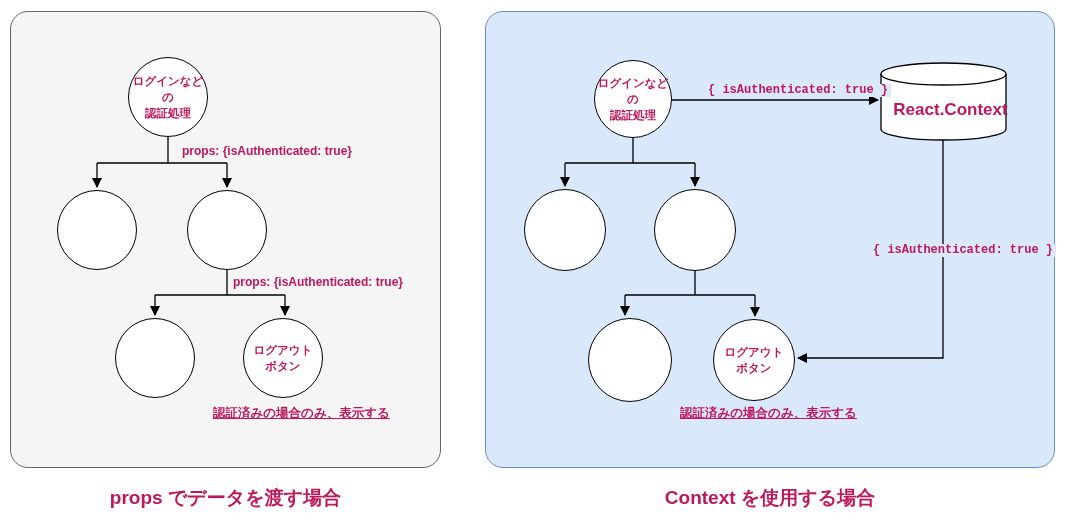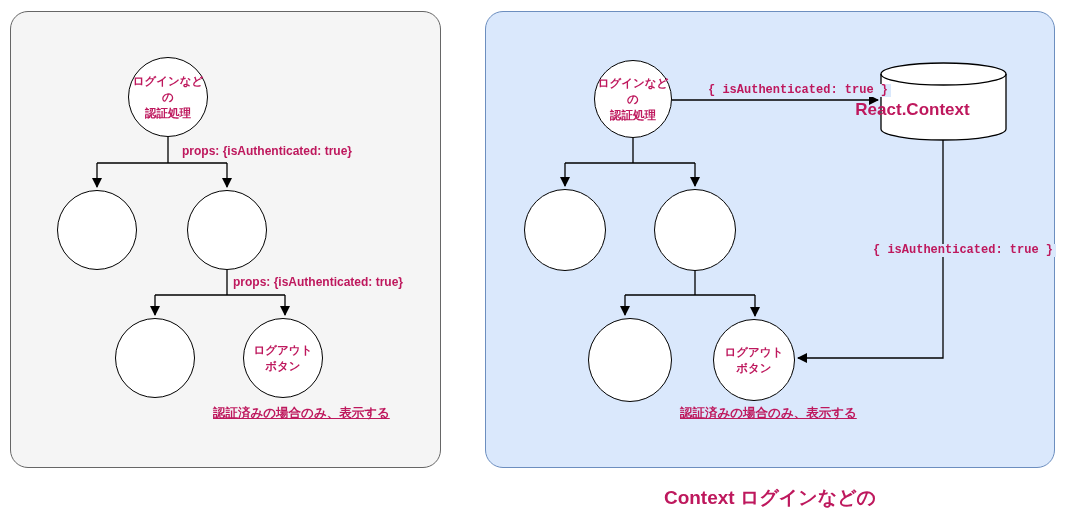--- a/index.html
+++ b/index.html
@@ -15,21 +15,21 @@
   .node{
     position:absolute;background:#ffffff;border:1.3px solid #000;border-radius:50%;
     display:flex;align-items:center;justify-content:center;text-align:center;
     white-space:pre-line;font-size:11.5px;font-weight:bold;line-height:1.4;box-sizing:border-box;
   }
   .edge-label{position:absolute;font-size:12px;font-weight:bold;white-space:nowrap;line-height:13px;}
   .lbl-bg-blue{background:#dae8fc;padding:0 3px;font-family:Liberation Mono, monospace;}
   .annotation{position:absolute;font-size:12.5px;font-weight:bold;white-space:nowrap;line-height:15px;text-decoration:underline;}
   .caption{position:absolute;font-size:19px;font-weight:bold;text-align:center;line-height:24px;}
   #store-label{
-    position:absolute;left:850px;top:98px;width:125px;height:24px;
+    position:absolute;left:888px;top:98px;width:125px;height:24px;
     display:flex;align-items:center;justify-content:center;
     font-size:17px;font-weight:bold;white-space:nowrap;
   }
 </style>
 </head>
 <body>
 
 <div id="canvas">
 
   <div class="panel" id="left-panel"></div>
@@ -70,29 +70,30 @@
 認証処理</div>
   <div class="node" style="left:57px;top:190px;width:80px;height:80px;"></div>
   <div class="node" style="left:187px;top:190px;width:80px;height:80px;"></div>
   <div class="node" style="left:115px;top:318px;width:80px;height:80px;"></div>
   <div class="node" style="left:243px;top:318px;width:80px;height:80px;">ログアウト
 ボタン</div>
 
   <div class="edge-label" style="left:182px;top:145px;">props: {isAuthenticated: true}</div>
   <div class="edge-label" style="left:233px;top:276px;">props: {isAuthenticated: true}</div>
   <div class="annotation" style="left:213px;top:406px;">認証済みの場合のみ、表示する</div>
+  <div class="caption" style="left:10px;top:486px;width:431px;">props でデータを渡す場合</div>
 
   <div class="node" style="left:594px;top:60px;width:78px;height:78px;">ログインなどの
 認証処理</div>
   <div class="node" style="left:524px;top:189px;width:82px;height:82px;"></div>
   <div class="node" style="left:654px;top:189px;width:82px;height:82px;"></div>
   <div class="node" style="left:588px;top:318px;width:84px;height:84px;"></div>
   <div class="node" style="left:713px;top:319px;width:82px;height:82px;">ログアウト
 ボタン</div>
 
   <div id="store-label">React.Context</div>
 
   <div class="edge-label lbl-bg-blue" style="left:705px;top:84px;">{ isAuthenticated: true }</div>
   <div class="edge-label lbl-bg-blue" style="left:870px;top:244px;">{ isAuthenticated: true }</div>
   <div class="annotation" style="left:680px;top:406px;">認証済みの場合のみ、表示する</div>
-  <div class="caption" style="left:485px;top:486px;width:570px;">Context ログインなどの</div>
+  <div class="caption" style="left:485px;top:486px;width:570px;">Context を使用する場合</div>
 
 </div>
 
 </body></html>

